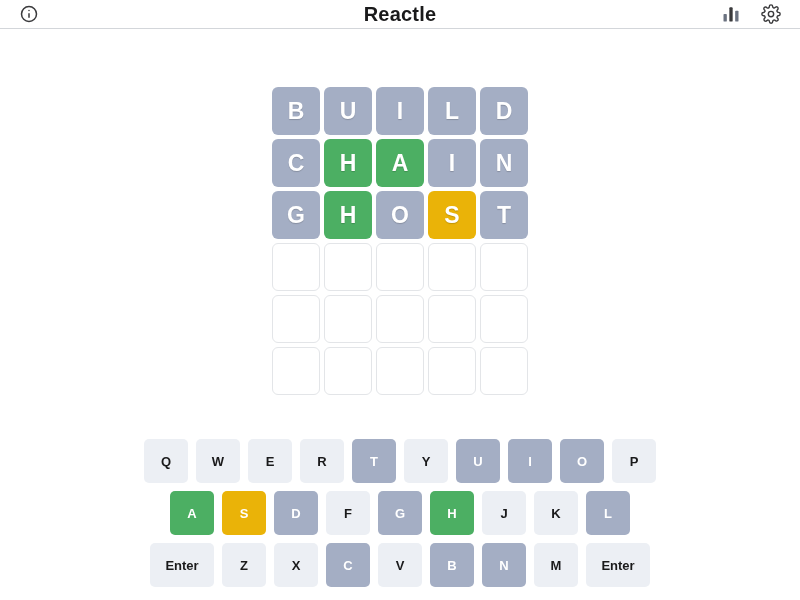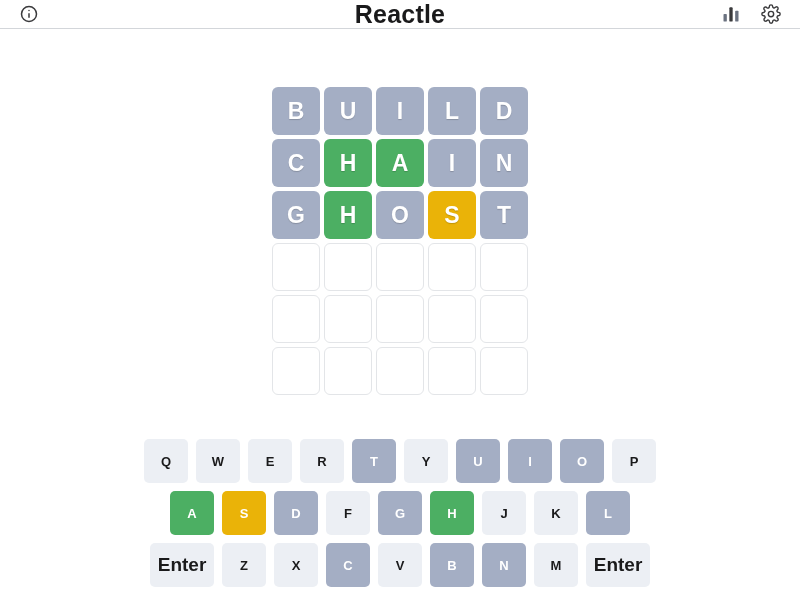--- a/index.html
+++ b/index.html
@@ -22,21 +22,21 @@
     display: flex;
     align-items: center;
     justify-content: space-between;
     padding: 0 18px;
     flex: 0 0 auto;
   }
   .header-title {
     position: absolute;
     left: 0; right: 0;
     text-align: center;
-    font-size: 25px;
+    font-size: 20px;
     font-weight: bold;
     color: #1a1a1b;
     letter-spacing: 0.2px;
     pointer-events: none;
   }
   .header-left, .header-right {
     display: flex; align-items: center; gap: 18px;
     z-index: 2;
   }
   .icon-btn {
@@ -105,21 +105,21 @@
     font-size: 13px;
     font-weight: bold;
     display: flex;
     align-items: center;
     justify-content: center;
     cursor: pointer;
     border: none;
     padding: 0 6px;
     user-select: none;
   }
-  .key.wide { min-width: 64px; font-size: 19px; }
+  .key.wide { min-width: 64px; font-size: 13px; }
   .key.absent  { background: #a4aec4; color: #ffffff; }
   .key.correct { background: #4caf63; color: #ffffff; }
   .key.present { background: #eab308; color: #ffffff; }
 </style>
 </head>
 <body>
 
 <div class="app">
 
   <div class="header">

